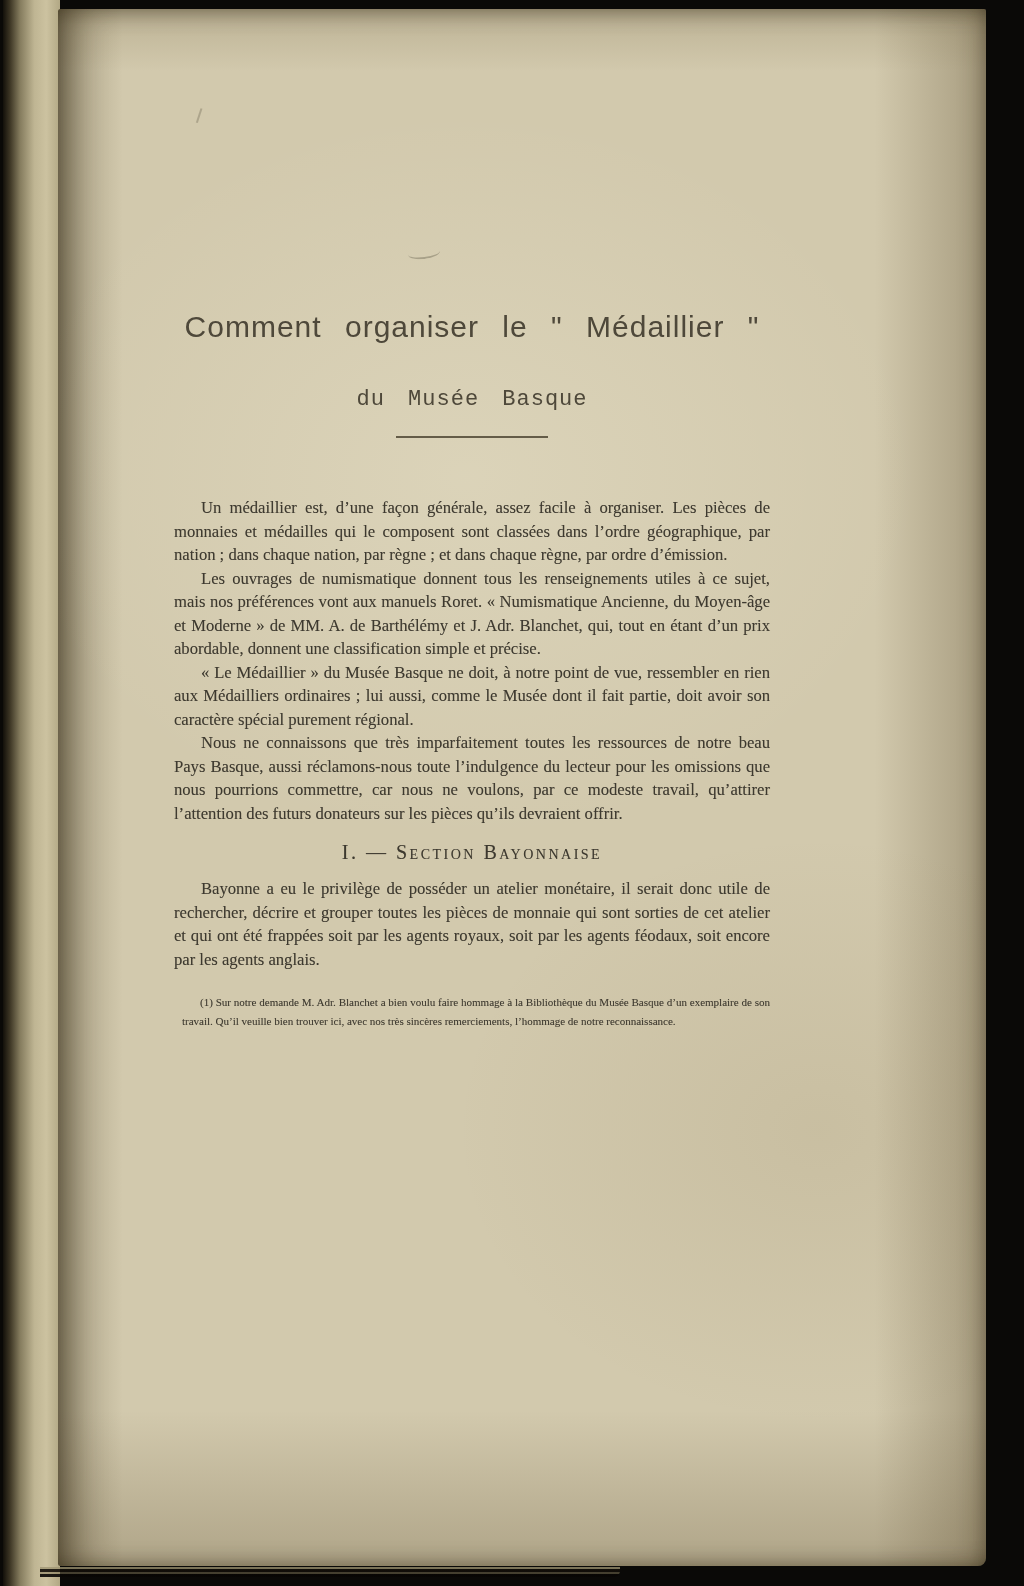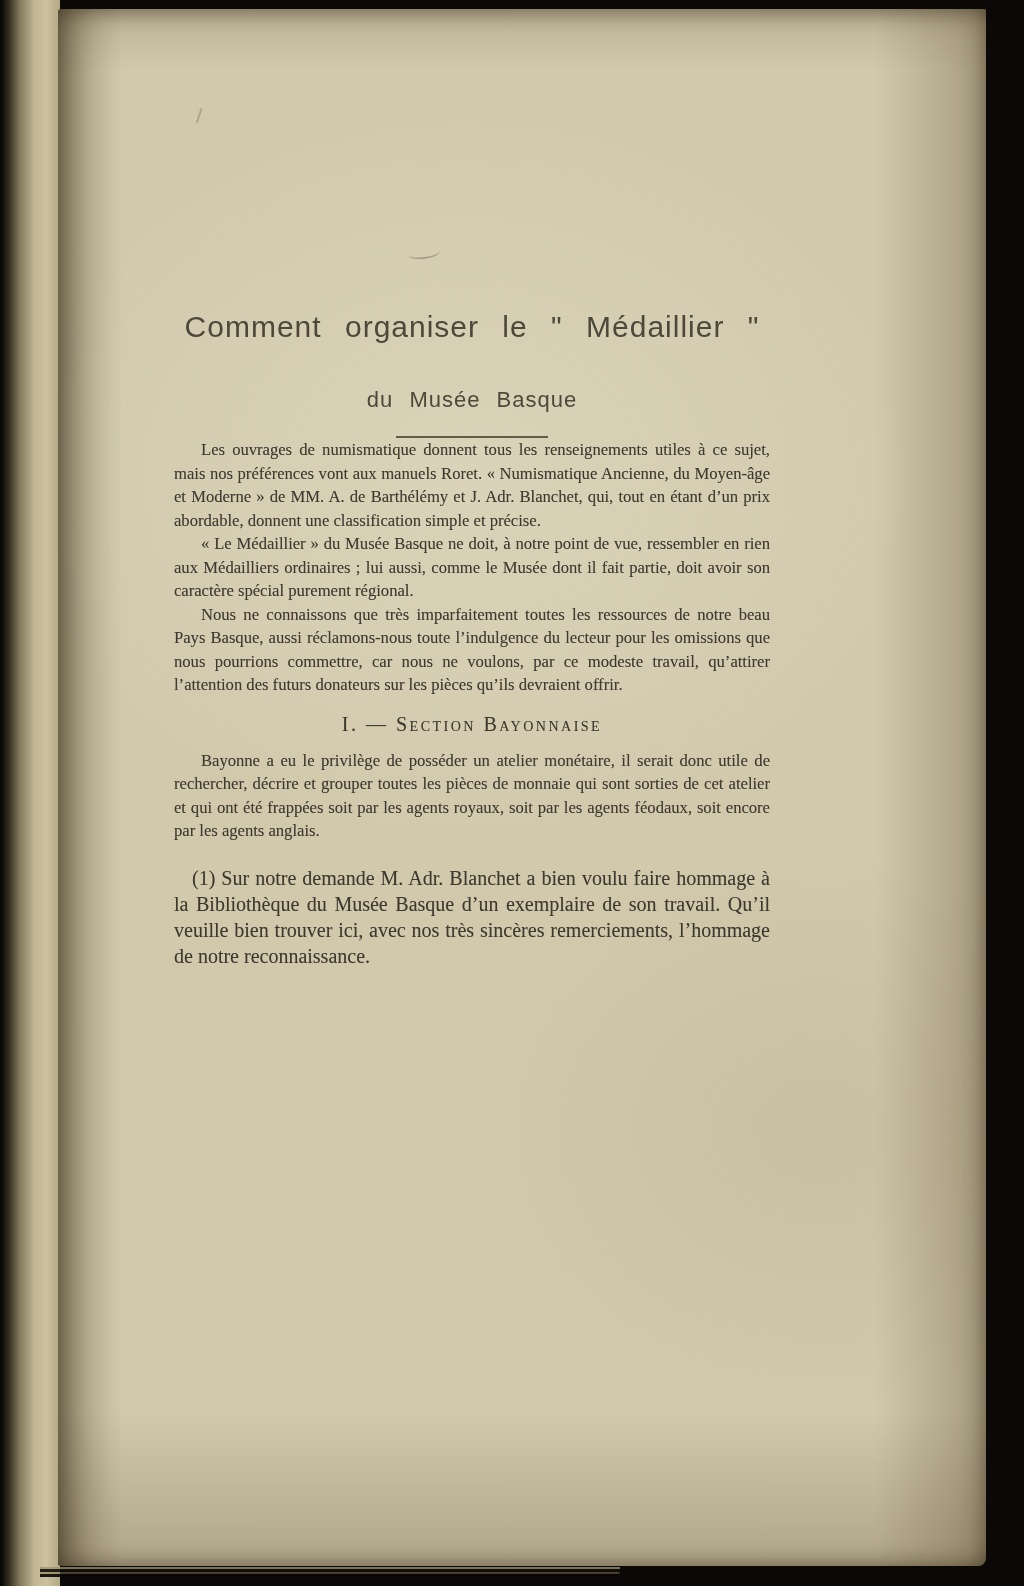--- a/index.html
+++ b/index.html
@@ -57,21 +57,21 @@
   }
 
   .content { position:absolute; left:116px; top:300px; width:596px; }
 
   .title {
     font-family:"Liberation Sans", sans-serif; font-weight:400;
     font-size:30px; line-height:36px; text-align:center;
     letter-spacing:1px; word-spacing:14px; color:#4e483a;
   }
   .subtitle {
-    font-family:Liberation Sans, sans-serif; font-weight:400;
+    font-family:Liberation Mono, monospace; font-weight:400;
     font-size:22px; line-height:26px; text-align:center;
     letter-spacing:1px; word-spacing:9px; color:#4e483a;
     margin-top:42px;
   }
   .divider {
     width:152px; margin:23px auto 0;
     border-top:2px solid rgba(70,62,44,.8); height:0;
   }
 
   .para {
@@ -83,41 +83,43 @@
   .para.stretch { text-align-last:justify; }
 
   .section-heading {
     font-size:20px; line-height:22px; font-weight:400;
     font-variant:small-caps; letter-spacing:2.5px; text-align:center;
     margin:16px 0 14px; color:#3d392f;
     text-shadow:0.2px 0.3px 0.5px rgba(62,57,47,.30);
   }
 
   .footnote {
-    font-size:20px; line-height:26px; text-align:justify;
+    font-size:11px; line-height:19px; text-align:justify;
     text-indent:18px; margin-top:22px; color:#3d392f;
     text-shadow:0.2px 0.3px 0.4px rgba(62,57,47,.30);
+    margin-left:8px;
   }
 </style>
 </head>
 <body>
 
 <div class="scan">
   <div class="left-strip"></div>
   <div class="stack-lines"></div>
 
   <div class="page">
     <div class="pencil-mark-corner"></div>
     <div class="pencil-mark-title"></div>
 
     <div class="content">
       <h1 class="title">Comment organiser le " Médaillier "</h1>
       <h2 class="subtitle">du Musée Basque</h2>
       <div class="divider"></div>
 
+      <p class="para first">Un médaillier est, d’une façon générale, assez facile à organiser. Les pièces de monnaies et médailles qui le composent sont classées dans l’ordre géographique, par nation ; dans chaque nation, par règne ; et dans chaque règne, par ordre d’émission.</p>
       <p class="para">Les ouvrages de numismatique donnent tous les renseignements utiles à ce sujet, mais nos préférences vont aux manuels Roret. « Numismatique Ancienne, du Moyen-âge et Moderne » de MM. A. de Barthélémy et J. Adr. Blanchet, qui, tout en étant d’un prix abordable, donnent une classification simple et précise.</p>
       <p class="para">« Le Médaillier » du Musée Basque ne doit, à notre point de vue, ressembler en rien aux Médailliers ordinaires ; lui aussi, comme le Musée dont il fait partie, doit avoir son caractère spécial purement régional.</p>
       <p class="para">Nous ne connaissons que très imparfaitement toutes les ressources de notre beau Pays Basque, aussi réclamons-nous toute l’indulgence du lecteur pour les omissions que nous pourrions commettre, car nous ne voulons, par ce modeste travail, qu’attirer l’attention des futurs donateurs sur les pièces qu’ils devraient offrir.</p>
 
       <h3 class="section-heading">I. — Section Bayonnaise</h3>
 
       <p class="para">Bayonne a eu le privilège de posséder un atelier monétaire, il serait donc utile de rechercher, décrire et grouper toutes les pièces de monnaie qui sont sorties de cet atelier et qui ont été frappées soit par les agents royaux, soit par les agents féodaux, soit encore par les agents anglais.</p>
 
       <p class="footnote">(1) Sur notre demande M. Adr. Blanchet a bien voulu faire hommage à la Bibliothèque du Musée Basque d’un exemplaire de son travail. Qu’il veuille bien trouver ici, avec nos très sincères remerciements, l’hommage de notre reconnaissance.</p>
     </div>

